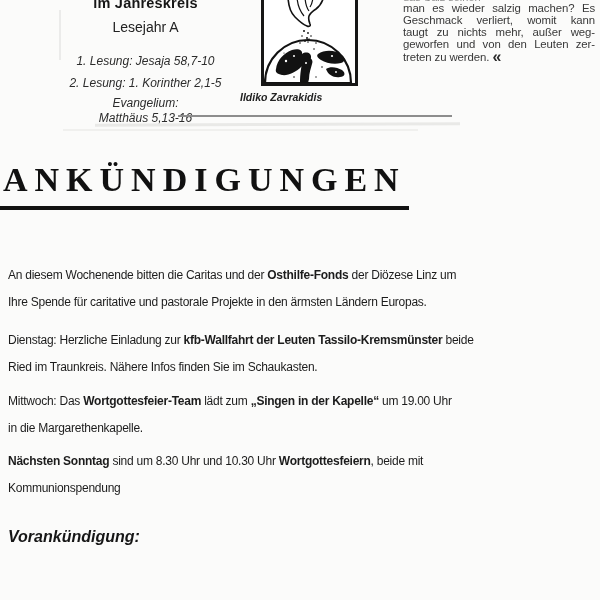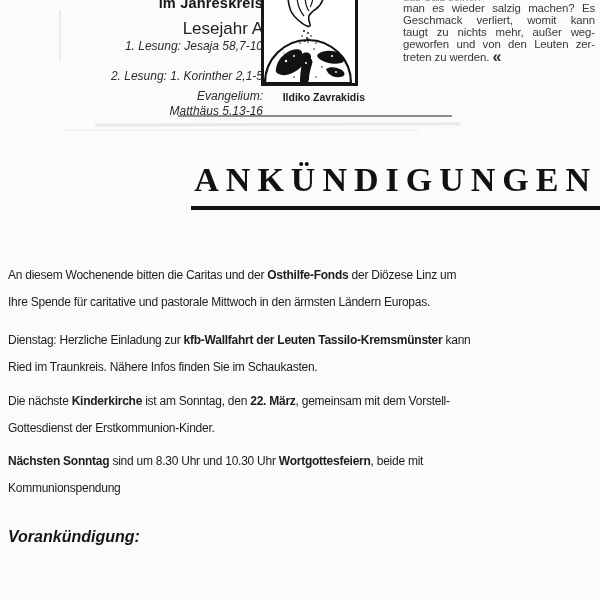--- a/index.html
+++ b/index.html
@@ -4,54 +4,54 @@
 <style>
   html,body{margin:0;padding:0}
   body{
     width:600px;height:600px;overflow:hidden;position:relative;
     background:#fbfbfa;color:#1c1c1c;
     font-family:"Liberation Sans", sans-serif;
   }
   .page{position:absolute;inset:0;overflow:hidden}
 
   
-  .lect{position:absolute;left:28px;top:0;width:235px;text-align:right}
+  .lect{position:absolute;left:28px;top:0;width:235px;text-align:center}
   .season{font-weight:bold;font-size:14.5px;margin-top:-5px;letter-spacing:.2px;color:#161616}
-  .cycle{font-size:17px;margin-top:8px;color:#222}
+  .cycle{font-size:14px;margin-top:8px;color:#222}
   .reading{font-style:italic;font-size:12px;color:#2c2c2c}
-  .r1{margin-top:0}
-  .r2{margin-top:16px}
+  .r1{margin-top:19px}
+  .r2{margin-top:8px}
   .g1{margin-top:6px}
   .g2{margin-top:1px}
 
   
   .illus{position:absolute;left:261px;top:-8px;width:97px;height:94px;
     border:3px solid #161616;background:#fff;box-sizing:border-box}
   .illus svg{display:block;width:100%;height:100%}
-  .credit{position:absolute;left:240px;top:91px;width:125px;text-align:right;
-    font-weight:bold;font-size:10.5px;color:#222}
+  .credit{position:absolute;left:240px;top:91px;width:125px;
+    font-style:italic;font-weight:bold;font-size:10.5px;color:#222}
 
   
   .quote{position:absolute;left:403px;top:0;width:192px;color:#383838}
   .clipwrap{height:3px;overflow:hidden}
   .clipwrap .frag{transform:translateY(-9px);font-size:11px;color:#8e8e8e}
   .qline{font-size:11.4px;line-height:11.9px;letter-spacing:-0.1px;
     text-align:justify;text-align-last:justify}
   .qline.last{text-align:right;text-align-last:left}
   .qmark{font-weight:bold;font-size:16px;letter-spacing:-2.5px;vertical-align:-1.5px;color:#2b2b2b}
 
   
   .rule{position:absolute}
   .rule.main{left:178px;top:115px;width:274px;height:2px;background:#8d8d8d}
   .rule.f1{left:95px;top:123px;width:365px;height:3px;background:#e9e9e7;transform:rotate(-.2deg)}
   .rule.f2{left:63px;top:129px;width:355px;height:2px;background:#f0f0ee}
   .streak{position:absolute;left:59px;top:10px;width:2px;height:50px;background:#bdbdbd;opacity:.25}
 
   
-  .titlewrap{position:absolute;top:161px;left:0;width:600px;text-align:right}
+  .titlewrap{position:absolute;top:161px;left:0;width:600px;text-align:left}
   .title{display:inline-block;font-family:"Liberation Serif", serif;font-weight:bold;
     font-size:34px;letter-spacing:7px;color:#111;
     padding:0 3px 7px 3px;border-bottom:4px solid #121212}
 
   
   .bodytext{position:absolute;left:8px;top:262px;width:590px}
   .para{margin:0 0 6px 0}
   .para .line{white-space:nowrap;line-height:27px;font-size:12px;
     letter-spacing:-0.25px;color:#1c1c1c}
   .para.p0{margin-bottom:11px}
@@ -137,29 +137,29 @@
   <div class="streak"></div>
 
   <div class="titlewrap">
     <span class="title">ANKÜNDIGUNGEN</span>
   </div>
 
   <div class="bodytext">
     <div id="announcements">
         <div class="para p0">
           <div class="line"><span>An diesem Wochenende bitten die Caritas und der </span><span class="b">Osthilfe-Fonds</span><span> der Diözese Linz um</span></div>
-          <div class="line"><span>Ihre Spende für caritative und pastorale Mittwoch in den ärmsten Ländern Europas.</span></div>
+          <div class="line"><span>Ihre Spende für caritative und pastorale Projekte in den ärmsten Ländern Europas.</span></div>
         </div>
         <div class="para p1">
-          <div class="line"><span>Dienstag: Herzliche Einladung zur </span><span class="b">kfb-Wallfahrt der Leuten Tassilo-Kremsmünster</span><span> kann</span></div>
+          <div class="line"><span>Dienstag: Herzliche Einladung zur </span><span class="b">kfb-Wallfahrt der Leuten Tassilo-Kremsmünster</span><span> beide</span></div>
           <div class="line"><span>Ried im Traunkreis. Nähere Infos finden Sie im Schaukasten.</span></div>
         </div>
-        <div class="para p3">
-          <div class="line"><span>Die nächste </span><span class="b">Kinderkirche</span><span> ist am Sonntag, den </span><span class="b">22. März</span><span>, gemeinsam mit dem Vorstell-</span></div>
-          <div class="line"><span>Gottesdienst der Erstkommunion-Kinder.</span></div>
+        <div class="para p2">
+          <div class="line"><span>Mittwoch: Das </span><span class="b">Wortgottesfeier-Team</span><span> lädt zum </span><span class="b">„Singen in der Kapelle“</span><span> um 19.00 Uhr</span></div>
+          <div class="line"><span>in die Margarethenkapelle.</span></div>
         </div>
         <div class="para p4">
           <div class="line"><span class="b">Nächsten Sonntag</span><span> sind um 8.30 Uhr und 10.30 Uhr </span><span class="b">Wortgottesfeiern</span><span>, beide mit</span></div>
           <div class="line"><span>Kommunionspendung</span></div>
         </div>
       </div>
     <div class="preann">Vorankündigung:</div>
   </div>
 
 </div>

